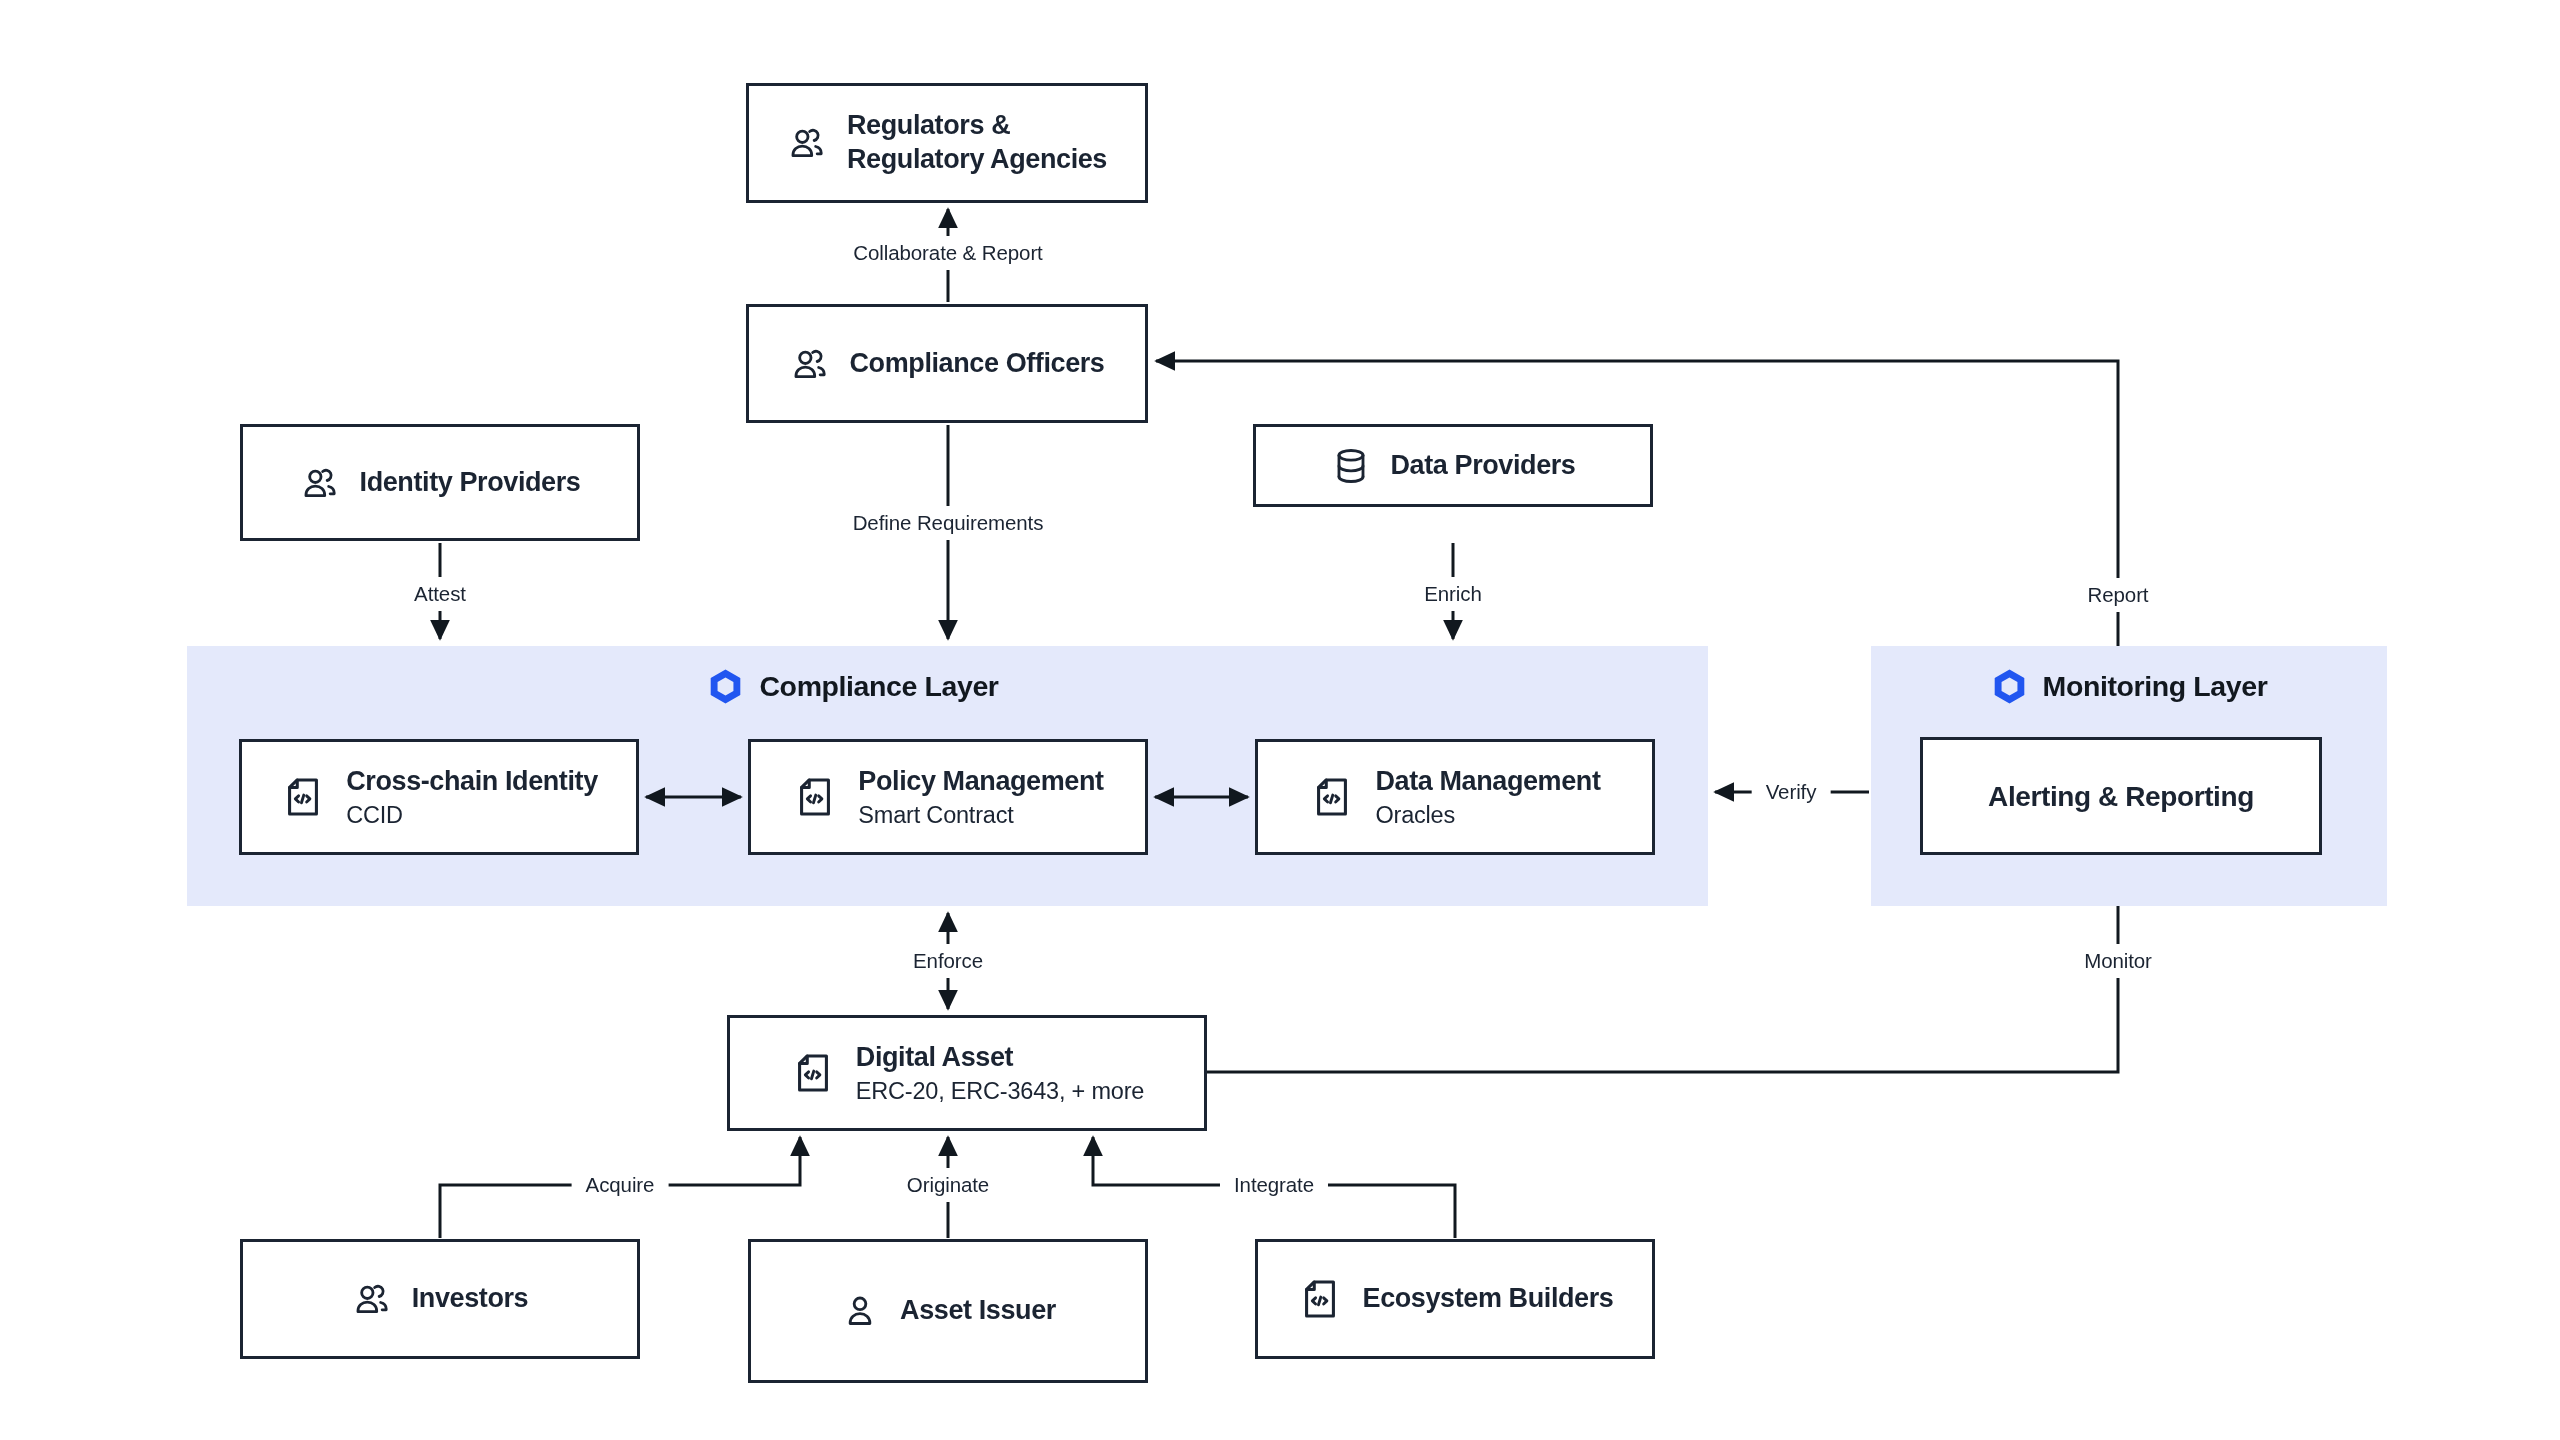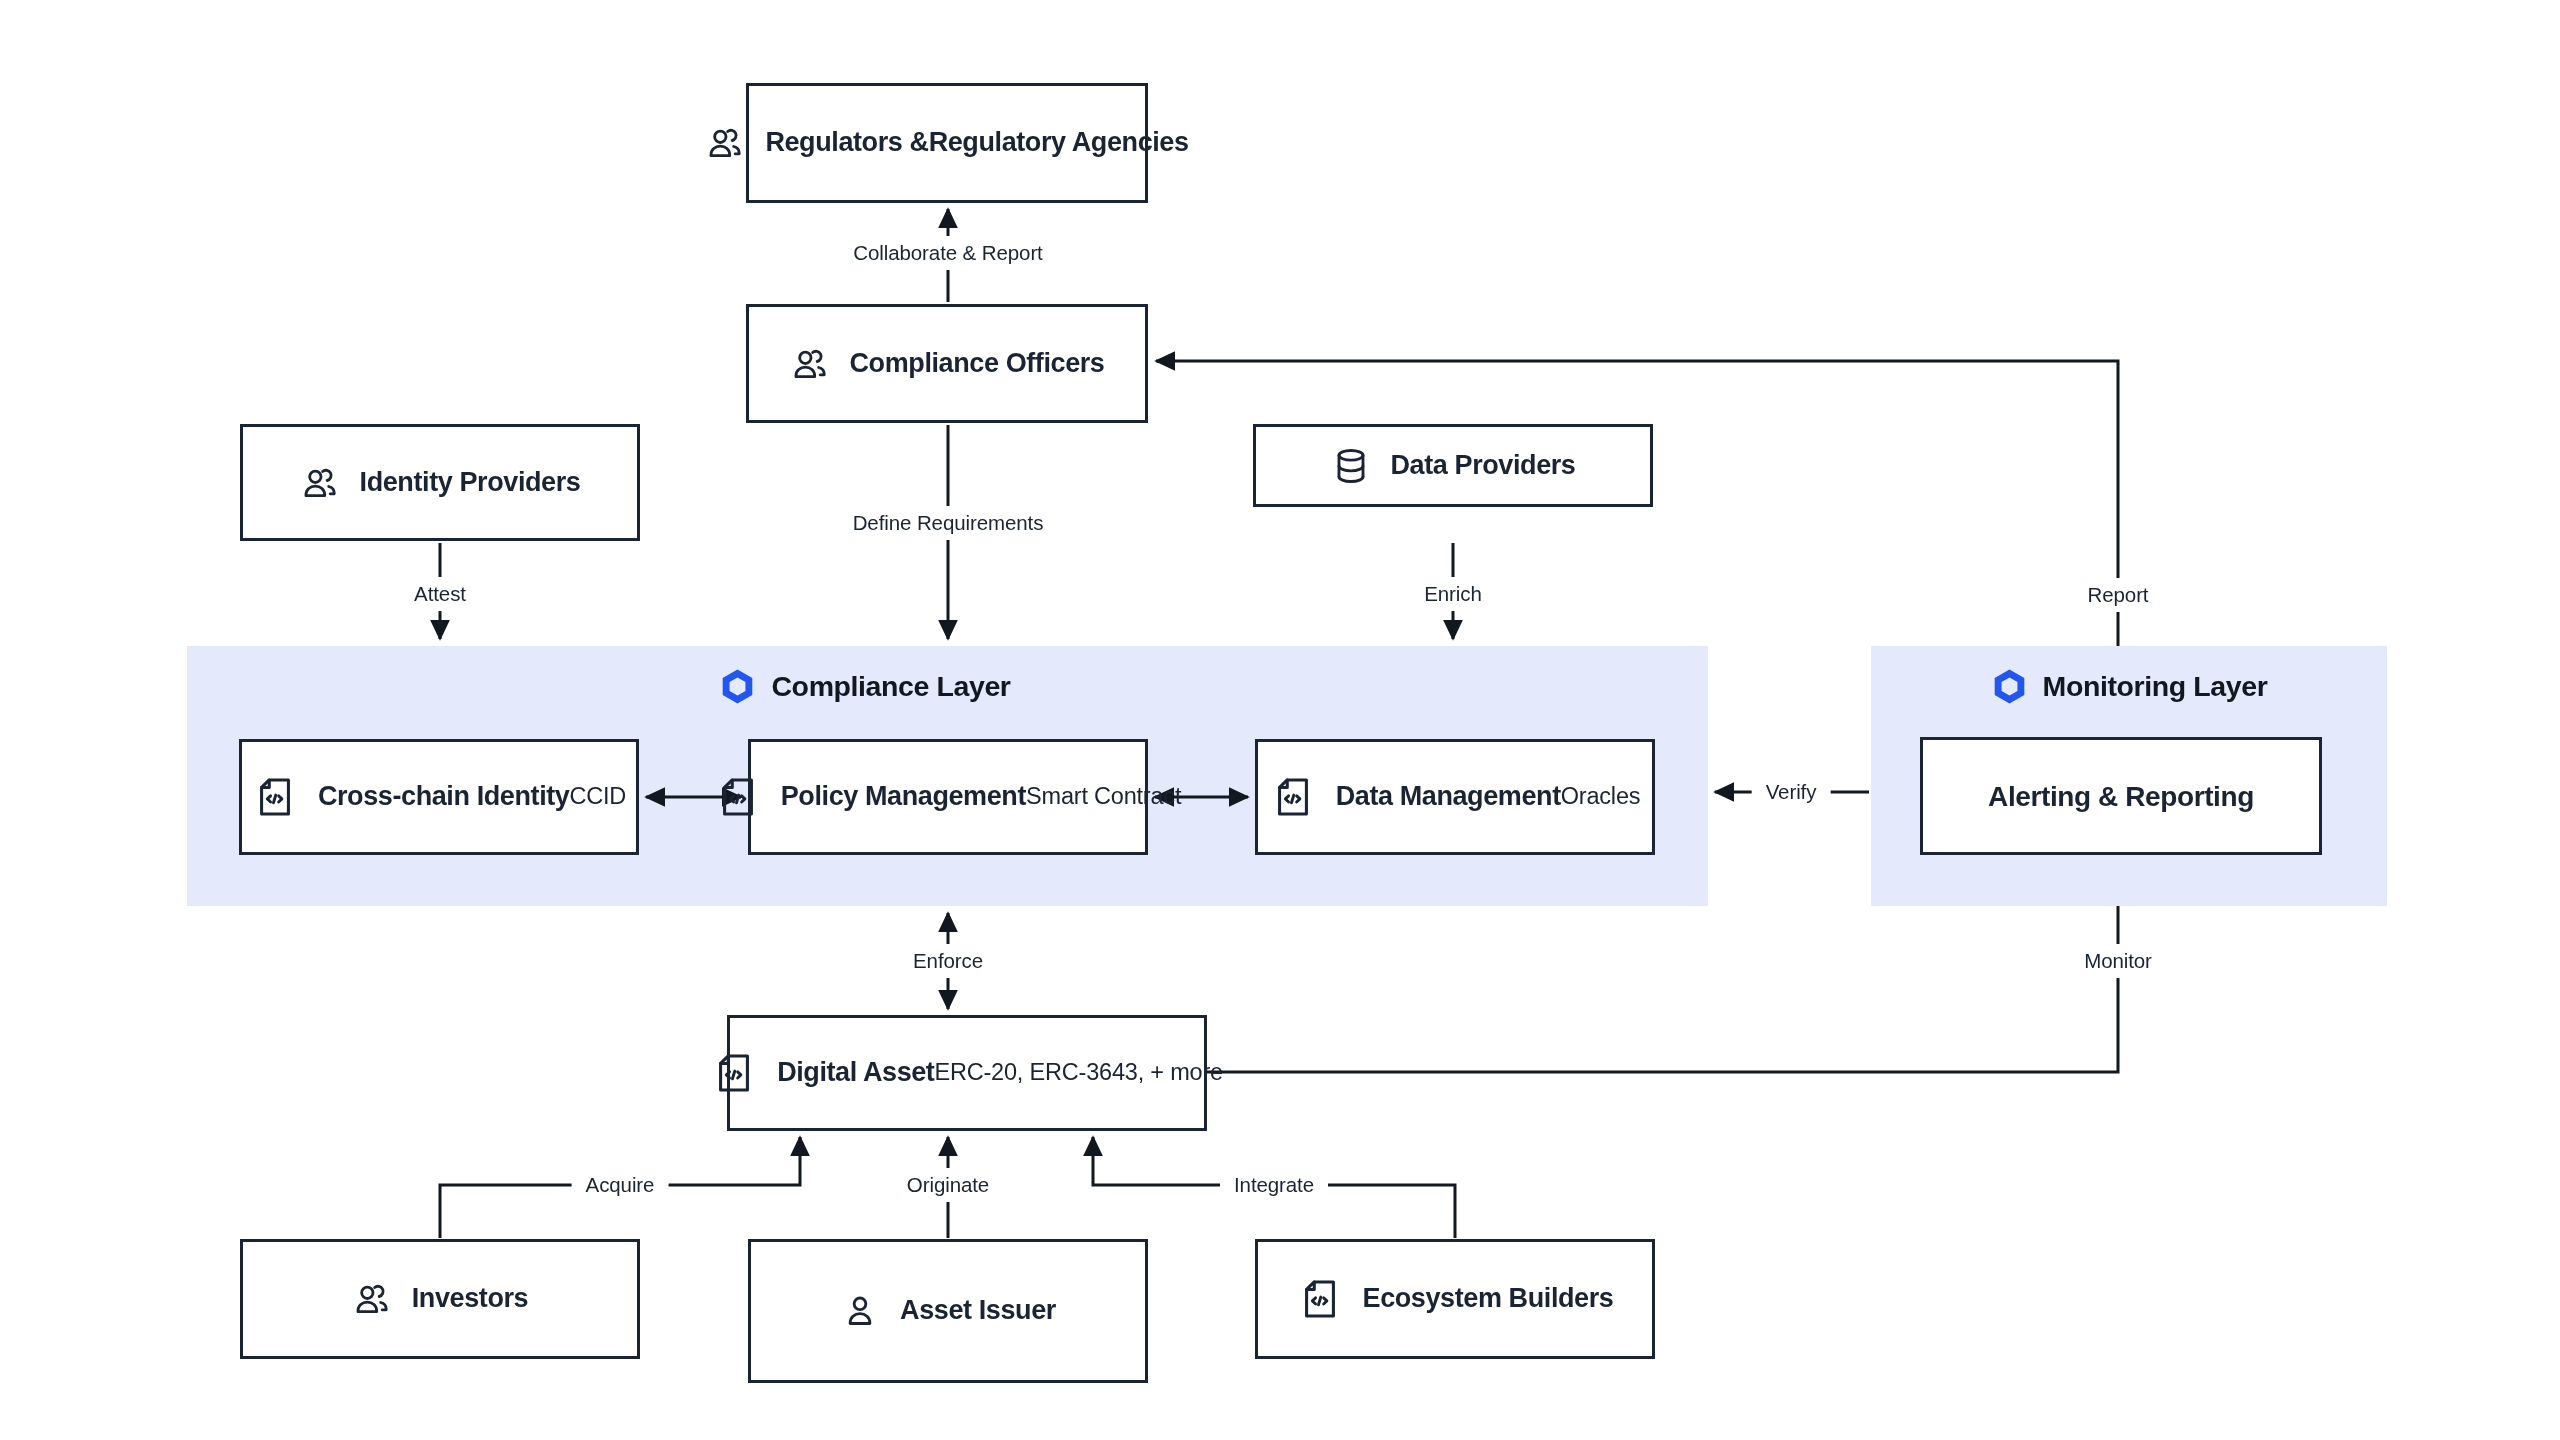--- a/index.html
+++ b/index.html
@@ -21,21 +21,21 @@
   .layer-title{font-size:28.5px;font-weight:700;color:#12181f;letter-spacing:-0.4px;white-space:nowrap;}
   .hex-icon{width:37px;height:37px;color:#2156f0;flex:0 0 auto;}
   .node{
     position:absolute;background:#ffffff;border:3px solid #1b2432;z-index:5;
     display:flex;align-items:center;justify-content:center;gap:20px;box-sizing:border-box;
   }
   .node .icon{width:40px;height:40px;color:#1b2432;flex:0 0 auto;}
   .node .icon.doc{width:46px;height:46px;}
   .node-title{font-size:27px;font-weight:700;letter-spacing:-0.4px;white-space:nowrap;line-height:1.25;}
   .node-sub{font-size:23.5px;font-weight:400;letter-spacing:-0.2px;white-space:nowrap;margin-top:3px;}
-  .stack{display:flex;align-items:flex-start;}
+  .stack{display:flex;flex-direction:column;align-items:flex-start;}
   .hidden-defs{position:absolute;width:0;height:0;overflow:hidden;}
 </style>
 </head>
 <body>
 
 <svg class="hidden-defs" aria-hidden="true">
   <defs>
     <symbol id="sym-users" viewBox="0 0 24 24" fill="none" stroke="currentColor" stroke-width="1.7" stroke-linecap="round" stroke-linejoin="round">
       <path d="M13.6 5.1 a3.1 3.1 0 1 1 2.7 5.4"></path>
       <path d="M17.2 14.1 c2 0.5 3.3 1.9 3.3 3.8 v0.6 h-2.4"></path>
@@ -98,21 +98,21 @@
   <div class="edge-label" style="left:440px;top:594px;">Attest</div>
   <div class="edge-label" style="left:1453px;top:594px;">Enrich</div>
   <div class="edge-label" style="left:2118px;top:595px;">Report</div>
   <div class="edge-label" style="left:1791px;top:792px;">Verify</div>
   <div class="edge-label" style="left:948px;top:961px;">Enforce</div>
   <div class="edge-label" style="left:2118px;top:961px;">Monitor</div>
   <div class="edge-label" style="left:620px;top:1185px;">Acquire</div>
   <div class="edge-label" style="left:948px;top:1185px;">Originate</div>
   <div class="edge-label" style="left:1274px;top:1185px;">Integrate</div>
 
-  <div class="layer-header" style="left:187px;top:668px;width:1356px;">
+  <div class="layer-header" style="left:175px;top:668px;width:1356px;">
     <svg class="hex-icon">
         <use href="#sym-hexagon"></use>
       </svg>
     <div class="layer-title">Compliance Layer</div>
   </div>
   <div class="layer-header" style="left:1871px;top:668px;width:516px;">
     <svg class="hex-icon">
         <use href="#sym-hexagon"></use>
       </svg>
     <div class="layer-title">Monitoring Layer</div>

